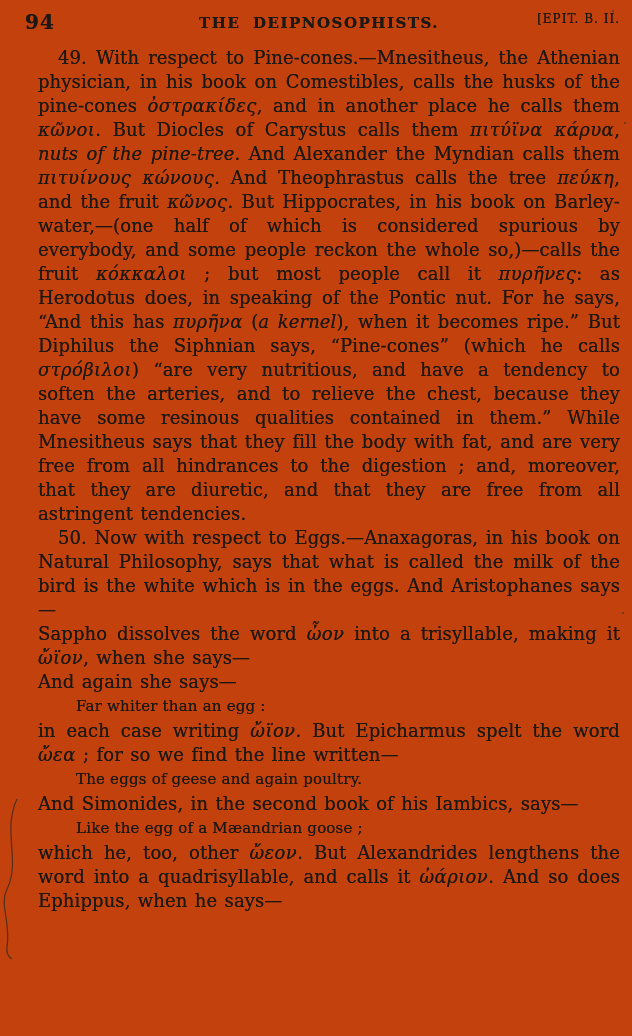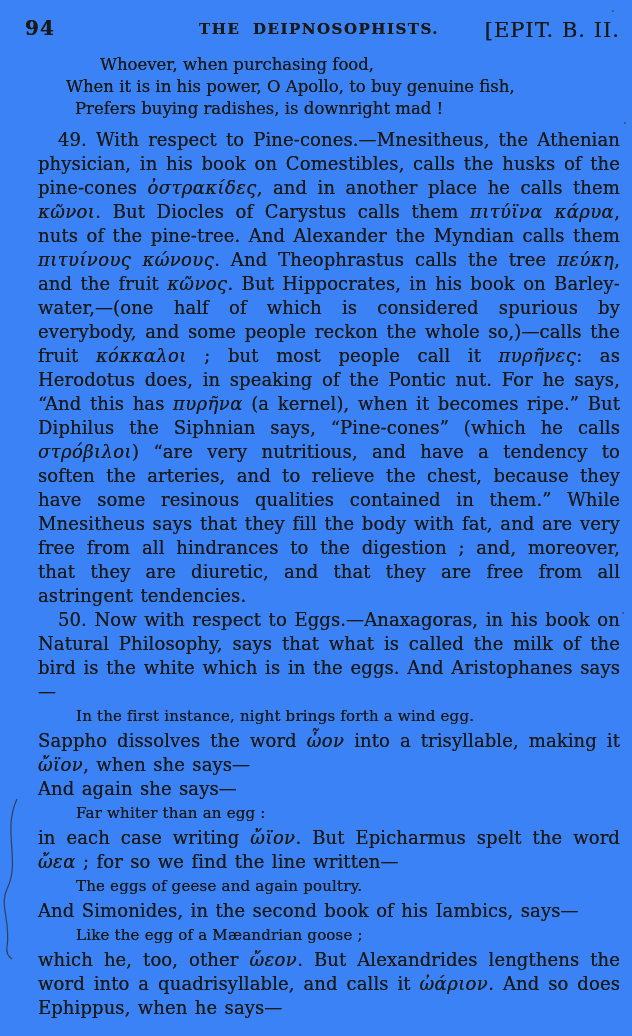--- a/index.html
+++ b/index.html
@@ -7,22 +7,22 @@
     width: 632px; height: 1036px;
     background: #ffffff;
     font-family: "DejaVu Serif", "Liberation Serif", serif;
     color: #1b1916;
     overflow: hidden;
   }
   .page {
     position: relative;
     box-sizing: border-box;
     width: 632px; height: 1036px;
-    background: #3b82f6;
-    padding: 16px 12px 0 38px;
+    background: #c2410c;
+    padding: 10px 12px 0 38px;
     overflow: hidden;
     text-shadow: 0 0 0.45px rgba(20,18,15,0.8);
   }
   
   .running-header {
     position: relative;
     height: 26px;
     margin-bottom: 10px;
   }
   .page-number {
@@ -30,40 +30,40 @@
     font-size: 20px; font-weight: bold; letter-spacing: 1px;
   }
   .running-title {
     position: absolute; left: 0; right: 20px; top: 4px;
     text-align: center;
     font-size: 15px; font-weight: bold; letter-spacing: 1.5px;
     word-spacing: 6px;
   }
   .edition-ref {
     position: absolute; right: 0; top: 2px;
-    font-size: 21px; letter-spacing: 1px;
+    font-size: 12px; letter-spacing: 1px;
   }
   
   .opening-verse { margin: 12px 0 8px 0; font-size: 16.5px; line-height: 22px; }
   .verse-line { white-space: nowrap; }
   .vl-0 { margin-left: 62px; }
   .vl-1 { margin-left: 28px; }
   .vl-2 { margin-left: 37px; }
   
   .body-para {
     margin: 0;
     font-size: 18px;
     line-height: 24px;
     text-align: justify;
     word-spacing: 1.5px;
     letter-spacing: 0.1px;
   }
   .num-para { text-indent: 20px; }
   .flush { text-indent: 0; }
-  .italic { }
+  .italic { font-style: italic; }
   .greek  { font-style: italic; letter-spacing: 0.4px; }
   
   .quote-line {
     margin: 2px 0 2px 38px;
     font-size: 15px;
     line-height: 21px;
     letter-spacing: 0.2px;
   }
   
   .scan-artifact { position: absolute; left: 0; top: 795px; pointer-events: none; }
@@ -76,31 +76,25 @@
 <body>
 
 <div class="page">
 
   <div class="running-header">
     <span class="page-number">94</span>
     <span class="running-title">THE DEIPNOSOPHISTS.</span>
     <span class="edition-ref">[EPIT. B. II.</span>
   </div>
 
-  <div class="opening-verse">
-    <div class="verse-line vl-0">Whoever, when purchasing food,</div>
-    <div class="verse-line vl-1">When it is in his power, O Apollo, to buy genuine fish,</div>
-    <div class="verse-line vl-2">Prefers buying radishes, is downright mad !</div>
-  </div>
 
   <p class="body-para num-para"><span>49. With respect to Pine-cones.—Mnesitheus, the Athenian physician, in his book on Comestibles, calls the husks of the pine-cones </span><span class="greek">ὀστρακίδες</span><span>, and in another place he calls them </span><span class="greek">κῶνοι</span><span>. But Diocles of Carystus calls them </span><span class="greek">πιτύϊνα κάρυα</span><span>, </span><span class="italic">nuts of the pine-tree</span><span>. And Alexander the Myndian calls them </span><span class="greek">πιτυίνους κώνους</span><span>. And Theophrastus calls the tree </span><span class="greek">πεύκη</span><span>, and the fruit </span><span class="greek">κῶνος</span><span>. But Hippocrates, in his book on Barley-water,—(one half of which is considered spurious by everybody, and some people reckon the whole so,)—calls the fruit </span><span class="greek">κόκκαλοι</span><span> ; but most people call it </span><span class="greek">πυρῆνες</span><span>: as Herodotus does, in speaking of the Pontic nut. For he says, “And this has </span><span class="greek">πυρῆνα</span><span> (</span><span class="italic">a kernel</span><span>), when it becomes ripe.” But Diphilus the Siphnian says, “Pine-cones” (which he calls </span><span class="greek">στρόβιλοι</span><span>) “are very nutritious, and have a tendency to soften the arteries, and to relieve the chest, because they have some resinous qualities contained in them.” While Mnesitheus says that they fill the body with fat, and are very free from all hindrances to the digestion ; and, moreover, that they are diuretic, and that they are free from all astringent tendencies.</span></p>
 
   <p class="body-para num-para"><span>50. Now with respect to Eggs.—Anaxagoras, in his book on Natural Philosophy, says that what is called the milk of the bird is the white which is in the eggs. And Aristophanes says—</span></p>
 
-  <div class="quote-line">In the first instance, night brings forth a wind egg.</div>
 
   <p class="body-para flush"><span>Sappho dissolves the word </span><span class="greek">ὦον</span><span> into a trisyllable, making it </span><span class="greek">ὤϊον</span><span>, when she says—</span></p>
 
 
   <p class="body-para flush"><span>And again she says—</span></p>
 
   <div class="quote-line">Far whiter than an egg :</div>
 
   <p class="body-para flush"><span>in each case writing </span><span class="greek">ὤϊον</span><span>. But Epicharmus spelt the word </span><span class="greek">ὤεα</span><span> ; for so we find the line written—</span></p>
 

